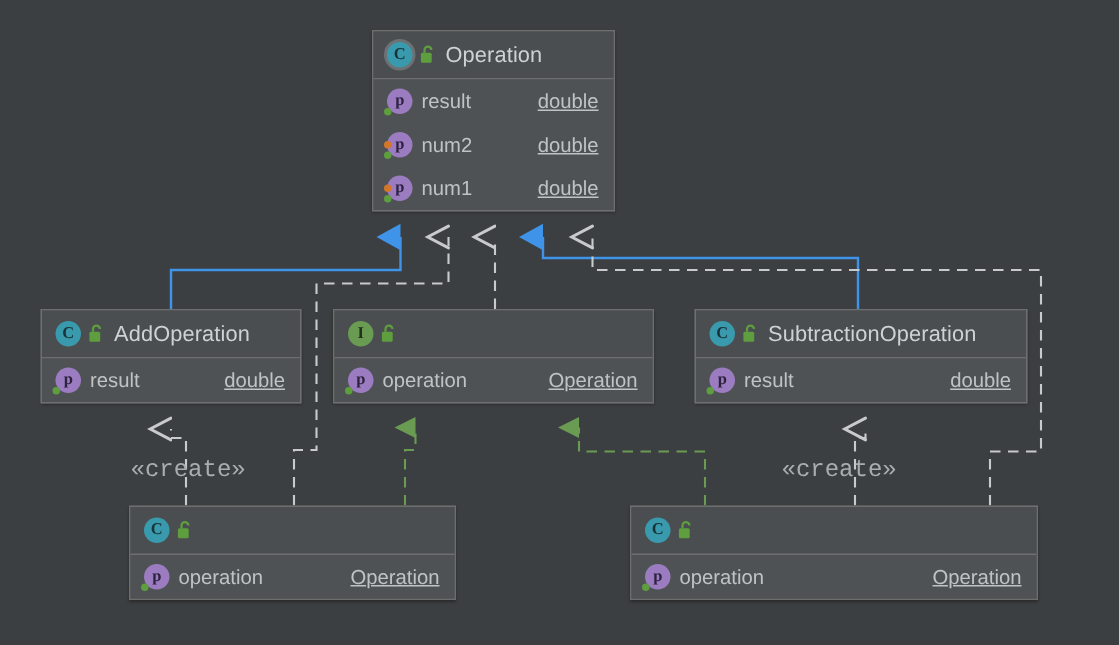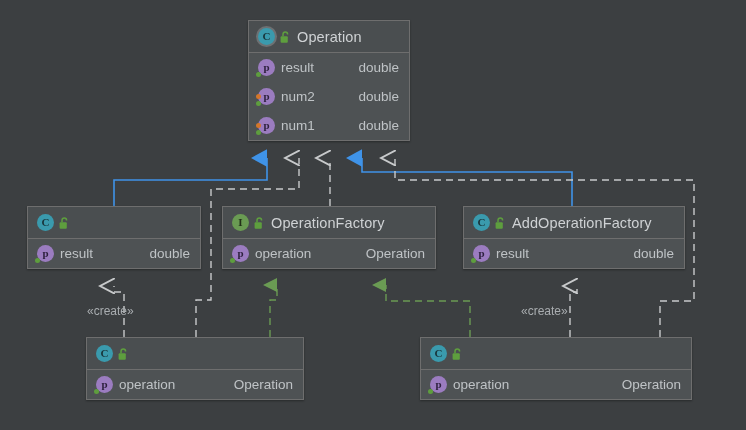--- a/index.html
+++ b/index.html
@@ -41,21 +41,21 @@
   .node .row{
     height:29px;
     display:flex;align-items:center;
     padding:0 10px 0 9px;
     box-sizing:border-box;
     color:#bfc3c6;
     font-size:13.5px;
     white-space:nowrap;
   }
   .node .row .rname{margin-left:6px;}
-  .node .row .rtype{margin-left:auto;color:#bfc3c6;}
+  .node .row .rtype{margin-left:auto;color:#bfc3c6;text-decoration:underline;}
 
   
   .ico{position:relative;flex:0 0 auto;display:inline-block;}
 
   
   .ico-class{
     width:17px;height:17px;border-radius:50%;
     background:#3a9aad;
     color:#18343a;
     font-size:11px;font-weight:bold;
@@ -88,23 +88,23 @@
   .ico-prop .dotg{background:#5e9e3e;left:-2px;bottom:-1px;}
   .ico-prop .doto{background:#d4762a;left:-2px;bottom:6px;}
 
   
   .ico-lock{width:11px;height:13px;margin-left:5px;}
 
   
   .elabel{
     position:absolute;
     color:#a9adb0;
-    font-size:12px;
+    font-size:16px;
     white-space:nowrap;
-    font-family:Liberation Sans, sans-serif;
+    font-family:Liberation Mono, monospace;
   }
 </style>
 </head>
 <body>
 
 <div id="canvas">
 
   <svg id="edges" viewBox="0 0 746 430" width="746" height="430">
     <defs>
       <marker id="m-blue" viewBox="0 0 12 12" refX="6" refY="11" markerWidth="12" markerHeight="12" orient="auto-start-reverse">
@@ -198,20 +198,21 @@
 
   <div class="node" style="left:27px;top:206px;width:174px;">
     <div class="hdr">
       <span class="ico ico-class">C</span>
       <span class="ico ico-lock">
         <svg viewBox="0 0 11 13" width="11" height="13">
           <path d="M3 5.2 V3.4 A2.3 2.3 0 0 1 7.6 3.4" fill="none" stroke="#5e9e3e" stroke-width="1.5"></path>
           <rect x="0.6" y="5.2" width="7.2" height="6.6" rx="1" fill="#5e9e3e"></rect>
         </svg>
       </span>
+      <span class="title">AddOperation</span>
     </div>
     <div class="rows">
       <div class="row">
         <span class="ico ico-prop">p
           <span class="dotg"></span>
         </span>
         <span class="rname">result</span>
         <span class="rtype">double</span>
       </div>
     </div>
@@ -219,21 +220,20 @@
 
   <div class="node" style="left:222px;top:206px;width:214px;">
     <div class="hdr">
       <span class="ico ico-iface">I</span>
       <span class="ico ico-lock">
         <svg viewBox="0 0 11 13" width="11" height="13">
           <path d="M3 5.2 V3.4 A2.3 2.3 0 0 1 7.6 3.4" fill="none" stroke="#5e9e3e" stroke-width="1.5"></path>
           <rect x="0.6" y="5.2" width="7.2" height="6.6" rx="1" fill="#5e9e3e"></rect>
         </svg>
       </span>
-      <span class="title">OperationFactory</span>
     </div>
     <div class="rows">
       <div class="row">
         <span class="ico ico-prop">p
           <span class="dotg"></span>
         </span>
         <span class="rname">operation</span>
         <span class="rtype">Operation</span>
       </div>
     </div>
@@ -241,21 +241,21 @@
 
   <div class="node" style="left:463px;top:206px;width:222px;">
     <div class="hdr">
       <span class="ico ico-class">C</span>
       <span class="ico ico-lock">
         <svg viewBox="0 0 11 13" width="11" height="13">
           <path d="M3 5.2 V3.4 A2.3 2.3 0 0 1 7.6 3.4" fill="none" stroke="#5e9e3e" stroke-width="1.5"></path>
           <rect x="0.6" y="5.2" width="7.2" height="6.6" rx="1" fill="#5e9e3e"></rect>
         </svg>
       </span>
-      <span class="title">AddOperationFactory</span>
+      <span class="title">SubtractionOperation</span>
     </div>
     <div class="rows">
       <div class="row">
         <span class="ico ico-prop">p
           <span class="dotg"></span>
         </span>
         <span class="rname">result</span>
         <span class="rtype">double</span>
       </div>
     </div>

